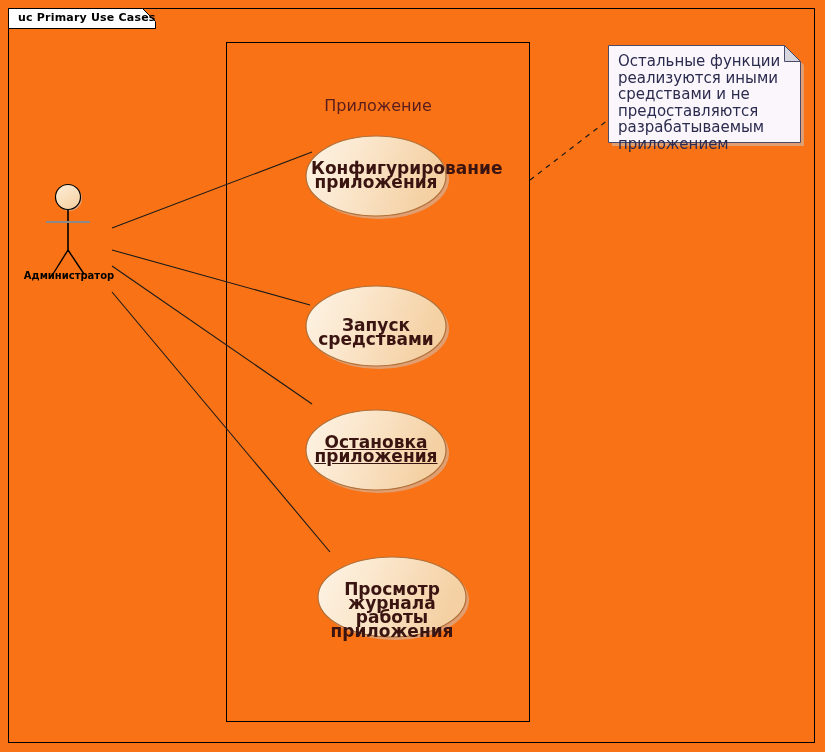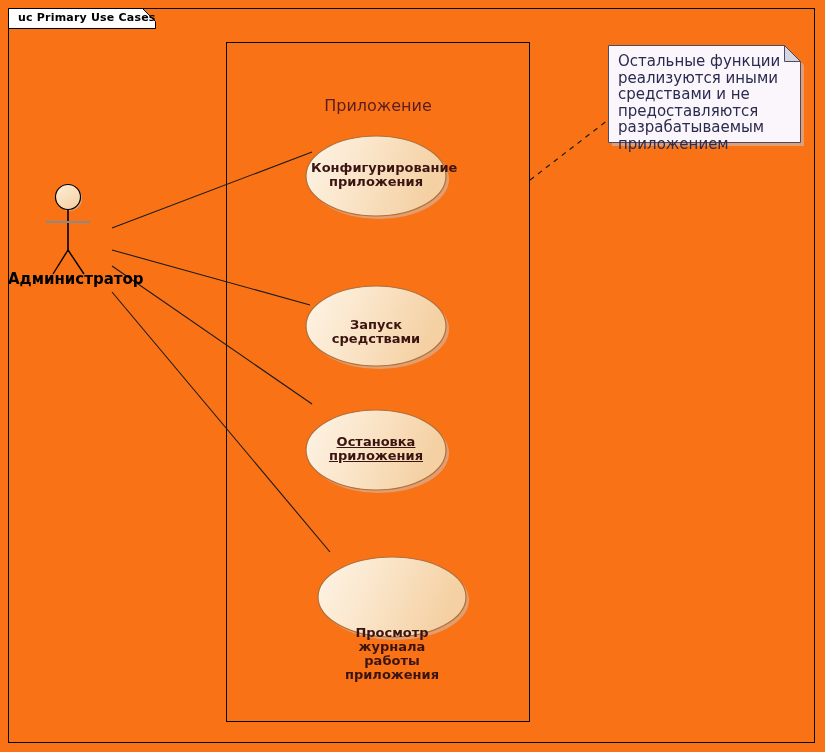--- a/index.html
+++ b/index.html
@@ -76,35 +76,35 @@
     left: 0;
     top: 0;
     width: 825px;
     height: 752px;
     pointer-events: none;
   }
   
   .uc-label {
     position: absolute;
     text-align: center;
-    font-size: 13px;
+    font-size: 17px;
     font-weight: bold;
     color: #3a1410;
     line-height: 14px;
     white-space: pre-line;
     pointer-events: none;
   }
   
   .actor-label {
     position: absolute;
     left: 8px;
     top: 270px;
     width: 122px;
     text-align: center;
-    font-size: 15px;
+    font-size: 10px;
     font-weight: bold;
     color: #000000;
     white-space: nowrap;
   }
   
   .note-text {
     position: absolute;
     left: 618px;
     top: 53px;
     width: 178px;
@@ -186,20 +186,20 @@
       <path id="note-body" fill="#faf6fb" stroke="#4a4a6a" stroke-width="1" d="M608.5,45.5 L784.5,45.5 L800.5,61.5 L800.5,142.5 L608.5,142.5 Z"></path>
       <path id="note-fold" fill="#d6d6de" stroke="#4a4a6a" stroke-width="1" d="M784.5,45.5 L800.5,61.5 L784.5,61.5 Z"></path>
     </g>
   </svg>
 
   <div class="uc-label" id="uclbl-0" style="left: 311px; width: 130px; top: 161px;">Конфигурирование
 приложения</div>
   <div class="uc-label" id="uclbl-1" style="left: 311px; width: 130px; top: 318px;">Запуск средствами</div>
   <div class="uc-label" id="uclbl-2" style="left: 311px; width: 130px; top: 435px; text-decoration: underline;">Остановка
 приложения</div>
-  <div class="uc-label" id="uclbl-3" style="left: 323px; width: 138px; top: 582px; margin-top: 44px;">Просмотр журнала
+  <div class="uc-label" id="uclbl-3" style="left: 323px; width: 138px; top: 582px;">Просмотр журнала
 работы приложения</div>
 
   <div class="actor-label">Администратор</div>
 
   <div class="note-text">Остальные функции реализуются иными средствами и не предоставляются разрабатываемым приложением</div>
 
 </div>
 
 </body></html>

